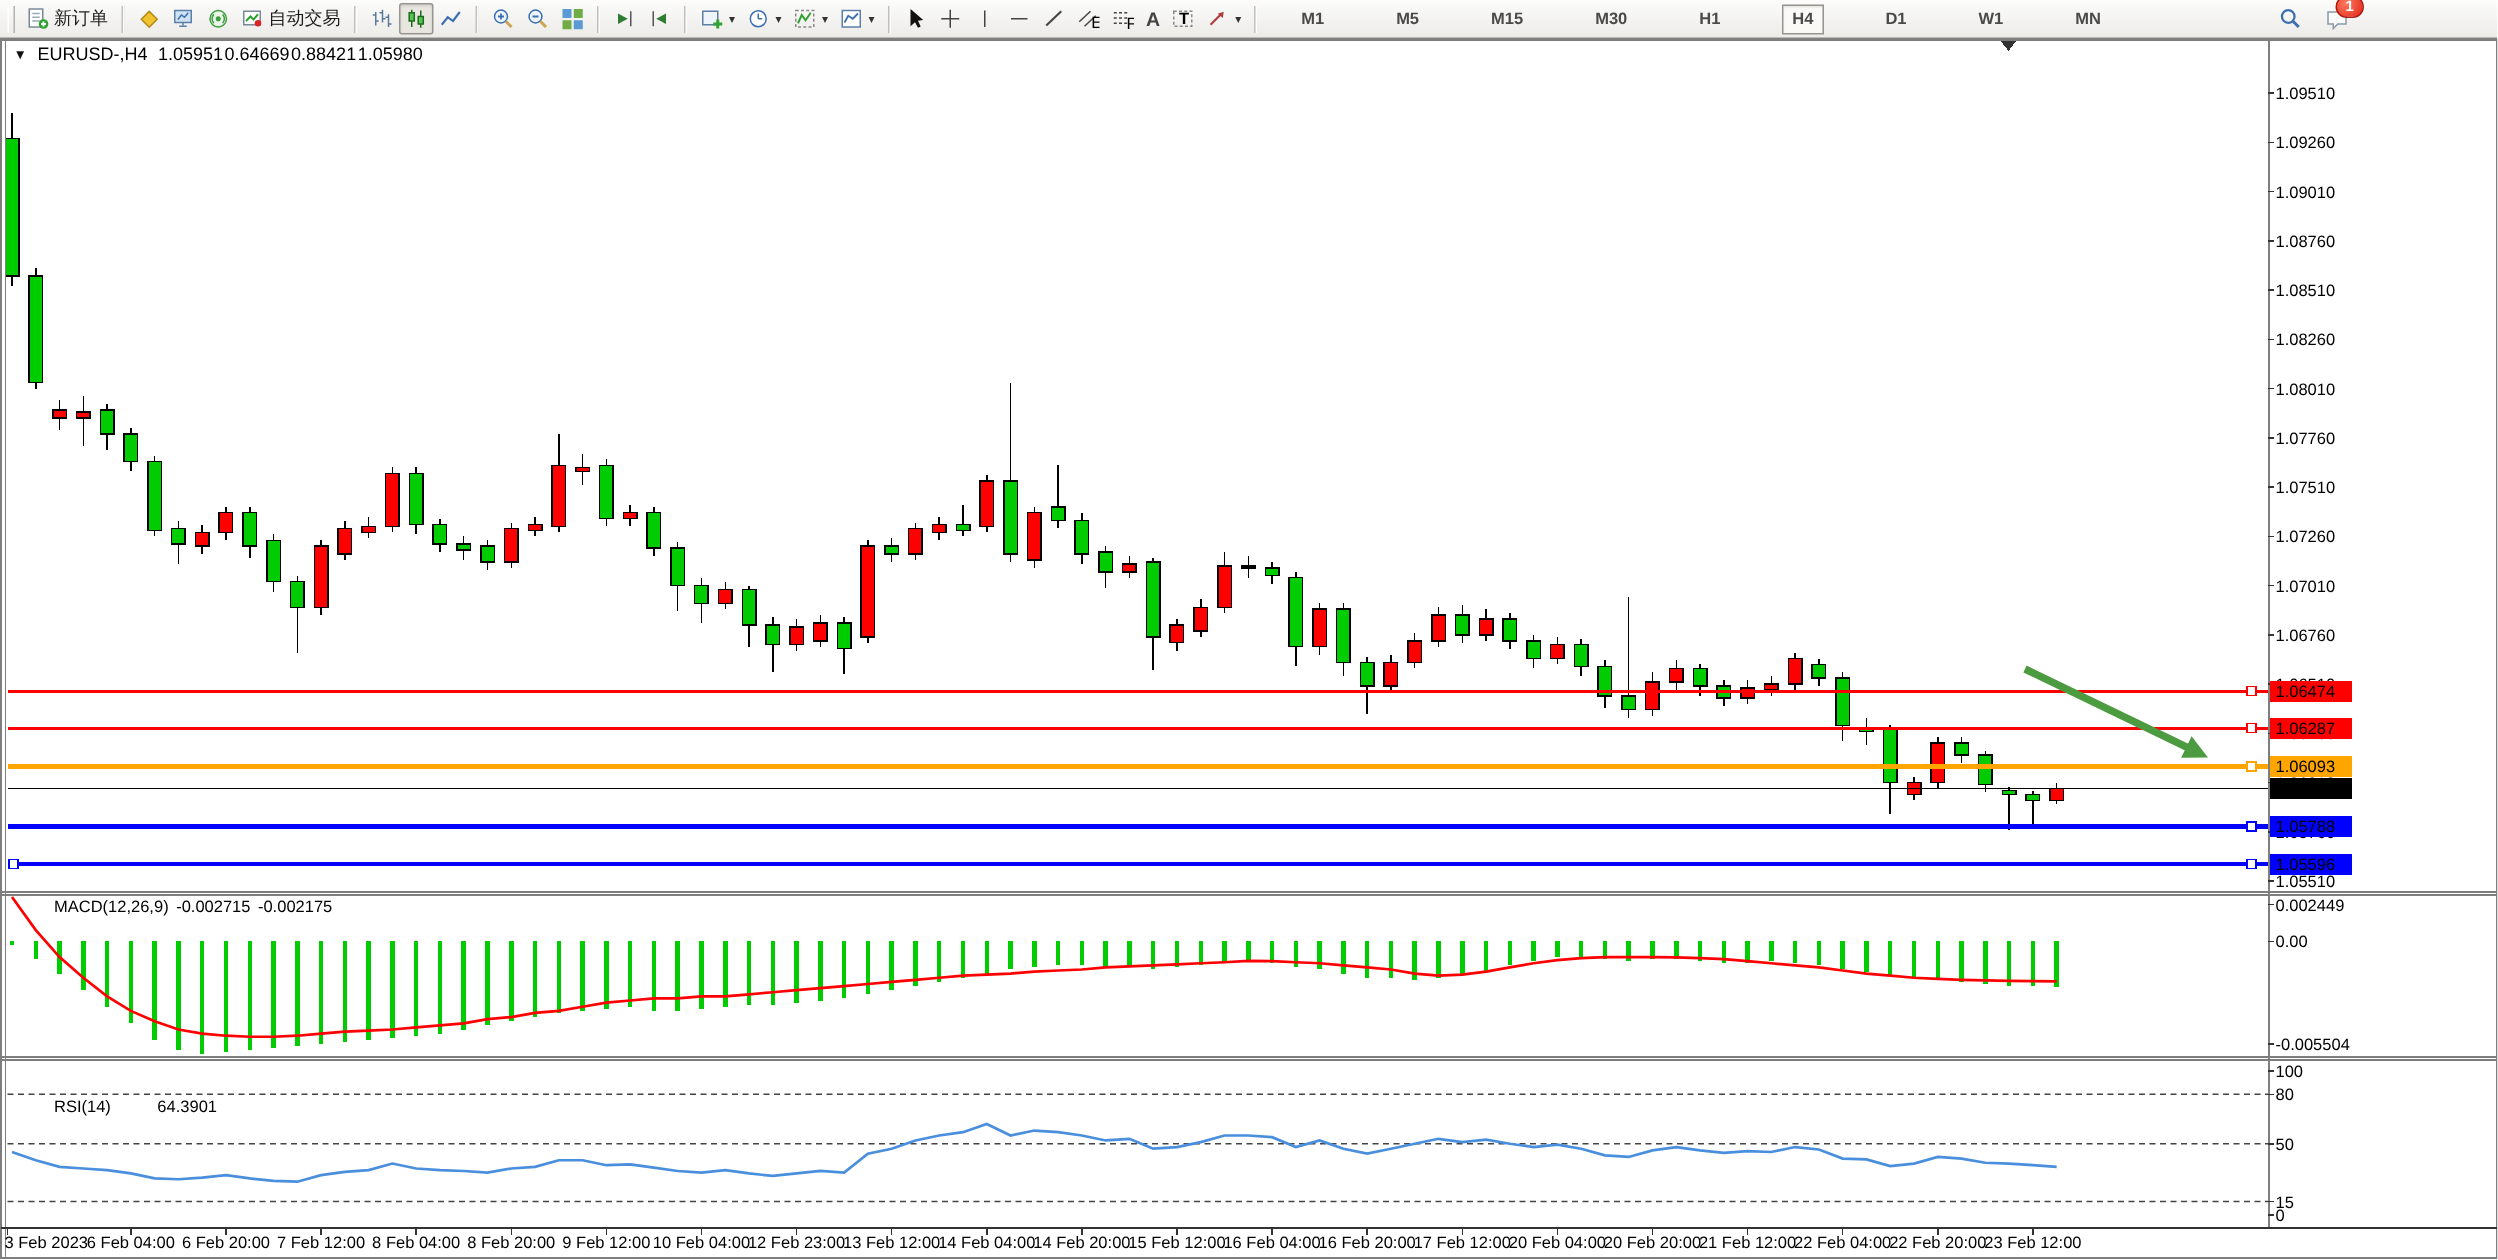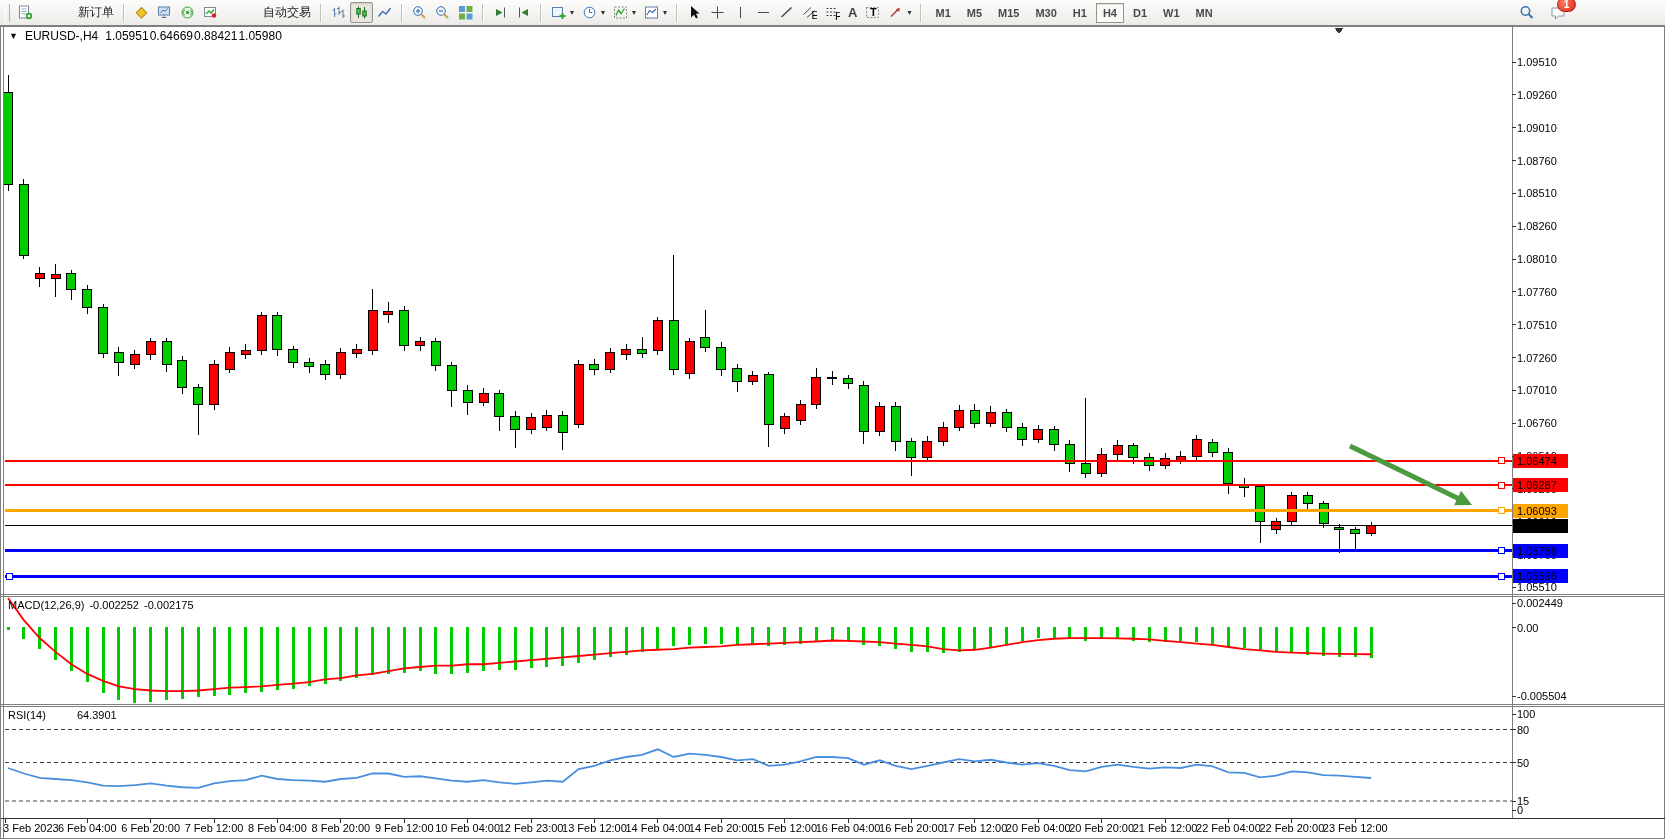--- a/index.html
+++ b/index.html
@@ -7,39 +7,39 @@
           font-family:"Liberation Sans","DejaVu Sans",sans-serif;}
   
   .toolbar{position:absolute;left:0;top:0;width:1665px;height:26px;box-sizing:border-box;
            display:flex;align-items:center;background:linear-gradient(#fcfcfb,#ecebe8);
            border-bottom:1px solid #808080;padding:0 4px;z-index:5;}
   .tb-handle{width:3px;height:18px;border-left:1px solid #fff;border-right:1px solid #b5b2ad;margin:0 4px 0 1px;}
   .tb-sep{width:1px;height:18px;background:#c2bfba;border-right:1px solid #fdfdfd;margin:0 5px;}
   .btn{display:flex;align-items:center;gap:3px;padding:2px 3px;border:1px solid transparent;
        border-radius:2px;cursor:default;flex:0 0 auto;}
   .btn.pressed{border:1px solid #979590;background:#e9e6e0;box-shadow:inset 0 1px 2px rgba(0,0,0,.12);}
-  .btn-label{font-size:12px;color:#1c1c1c;white-space:nowrap;margin-left:42px;}
+  .btn-label{font-size:12px;color:#1c1c1c;white-space:nowrap;}
   .caret{font-size:8px;color:#333;margin-left:1px;}
   .ic{display:inline-flex;width:15px;height:15px;align-items:center;justify-content:center;}
   .ic svg{display:block;}
   .glyph{font-size:13px;color:#444;line-height:14px;}
-  .tf{font-size:11px;font-weight:bold;color:#4a4a4a;padding:3px 6px;border:1px solid transparent;margin:0 1px;}
+  .tf{font-size:11px;font-weight:bold;color:#4a4a4a;padding:3px 6px;border:1px solid transparent;margin:0 17px;}
   .tf.active{border:1px solid #96948f;background:#faf9f6;box-shadow:inset 0 1px 1px rgba(0,0,0,.08);}
   .tb-right{margin-left:auto;display:flex;align-items:center;gap:8px;padding-right:92px;}
   .chat-wrap{position:relative;}
   .badge{position:absolute;top:-6px;right:-8px;min-width:13px;height:13px;border-radius:8px;
          background:radial-gradient(circle at 35% 30%,#ff7a60,#e02718);color:#fff;font-size:10px;font-weight:bold;
          display:flex;align-items:center;justify-content:center;padding:0 2px;border:1px solid #b01a0e;}
   
   .ohlc-bar{position:absolute;left:9px;top:29px;display:flex;align-items:center;gap:7px;
             font-size:12px;color:#000;z-index:3;}
   .ohlc-bar .tri{font-size:9px;color:#111;}
-  .pane-label{position:absolute;font-size:11px;color:#000;z-index:3;display:flex;gap:5px;}
+  .pane-label{position:absolute;font-size:11px;color:#000;z-index:3;display:flex;gap:5px;margin-left:28px;}
   #macd-label{left:8px;top:599px;}
-  #rsi-label{left:8px;top:709px;gap:31px;}
+  #rsi-label{left:8px;top:732px;gap:31px;}
   svg text{font-family:"Liberation Sans","DejaVu Sans",sans-serif;font-size:11px;fill:#000;}
 </style>
 </head>
 <body>
 
 <div id="screen">
 
   <svg id="svg" width="1665" height="840" style="position:absolute;left:0;top:0;">
       <rect x="5" y="27" width="1507" height="566" fill="#fff"></rect>
       <rect x="5" y="597" width="1507" height="106" fill="#fff"></rect>
@@ -762,20 +762,20 @@
     <span style="display:flex;gap:1px;">
       <span>1.05951</span>
       <span>0.64669</span>
       <span>0.88421</span>
       <span>1.05980</span>
     </span>
   </div>
 
   <div class="pane-label" id="macd-label">
     <span>MACD(12,26,9)</span>
-    <span>-0.002252</span>
+    <span>-0.002715</span>
     <span>-0.002175</span>
   </div>
   <div class="pane-label" id="rsi-label">
     <span>RSI(14)</span>
     <span>64.3901</span>
   </div>
 </div>
 
 </body></html>

